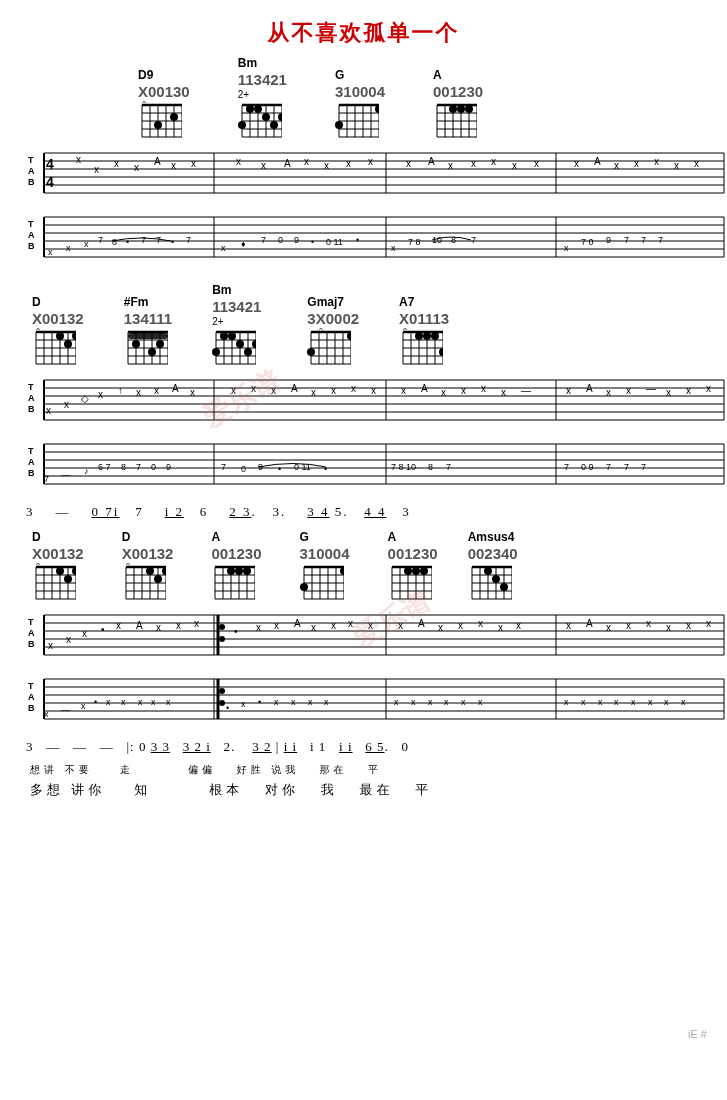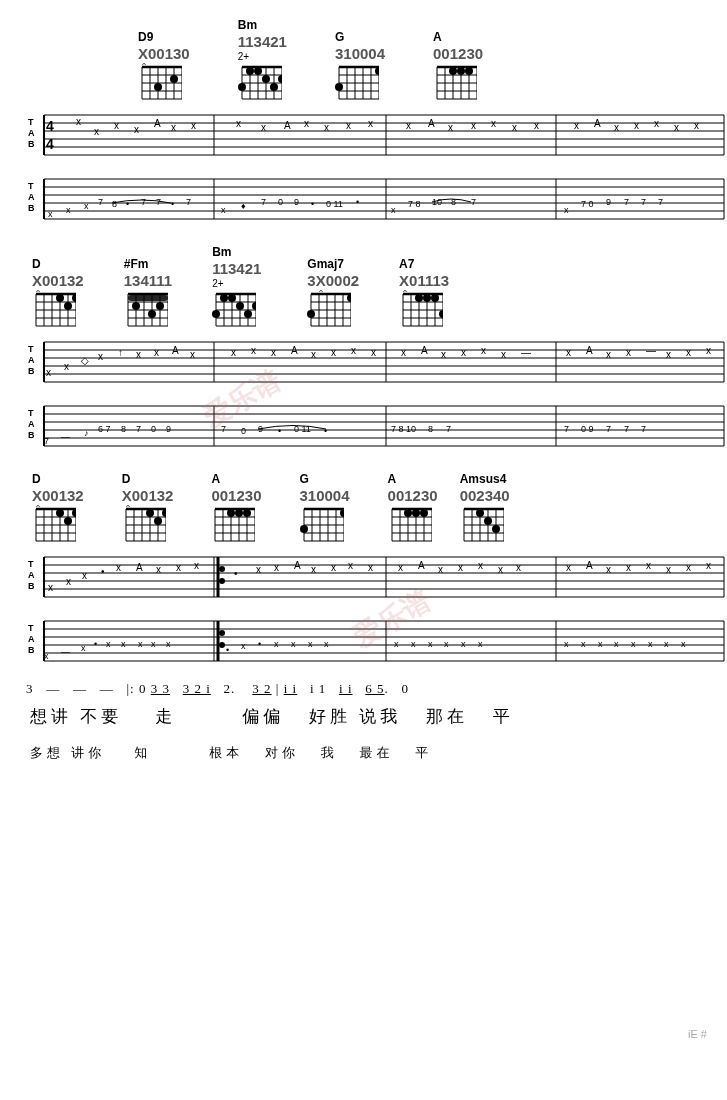--- a/index.html
+++ b/index.html
@@ -70,20 +70,21 @@
     }
   </style>
 </head>
 <body>
 
 <div class="page">
 
   <div class="watermark" style="top:380px;left:200px;">爱乐谱</div>
   <div class="watermark" style="top:600px;left:350px;">爱乐谱</div>
 
+  <div class="title">从不喜欢孤单一个</div>
 
 
   <div style="display:flex;flex-direction:row;align-items:flex-end;margin:8px 0 4px 120px;">
 
     <div class="chord-box">
       <div class="chord-name">D9</div>
       <div class="chord-fret-label">X00130</div>
       <svg width="44" height="38">
         <line x1="4" y1="4" x2="44" y2="4" stroke="#000" stroke-width="2.5"></line>
         <line x1="4" y1="4" x2="4" y2="36" stroke="#000" stroke-width="1"></line>
@@ -492,20 +493,23 @@
       <text x="420" y="36" font-size="9" font-family="Arial">7</text>
 
       <text x="538" y="36" font-size="9" font-family="Arial">7</text>
       <text x="555" y="36" font-size="9" font-family="Arial">0 9</text>
       <text x="580" y="36" font-size="9" font-family="Arial">7</text>
       <text x="598" y="36" font-size="9" font-family="Arial">7</text>
       <text x="615" y="36" font-size="9" font-family="Arial">7</text>
     </svg>
   </div>
 
+  <div style="margin:4px 8px 2px 8px;font-size:13px;font-family:'SimSun',serif;letter-spacing:2px;">
+    3 &nbsp;&nbsp; — &nbsp;&nbsp; <u>0 7i</u> &nbsp; 7 &nbsp;&nbsp; <u>i 2</u> &nbsp; 6 &nbsp;&nbsp; <u>2 3</u>. &nbsp; 3. &nbsp;&nbsp; <u>3 4</u> 5. &nbsp; <u>4 4</u> &nbsp; 3
+  </div>
 
   <div style="display:flex;flex-direction:row;align-items:flex-end;margin:10px 0 4px 14px;flex-wrap:wrap;">
 
     <div class="chord-box">
       <div class="chord-name">D</div>
       <div class="chord-fret-label">X00132</div>
       <svg width="44" height="38">
         <line x1="4" y1="4" x2="44" y2="4" stroke="#000" stroke-width="2.5"></line>
         <line x1="4" y1="4" x2="4" y2="36" stroke="#000" stroke-width="1"></line>
         <line x1="12" y1="4" x2="12" y2="36" stroke="#000" stroke-width="1"></line>
@@ -601,21 +605,21 @@
         <line x1="4" y1="12" x2="44" y2="12" stroke="#000" stroke-width="1"></line>
         <line x1="4" y1="20" x2="44" y2="20" stroke="#000" stroke-width="1"></line>
         <line x1="4" y1="28" x2="44" y2="28" stroke="#000" stroke-width="1"></line>
         <line x1="4" y1="36" x2="44" y2="36" stroke="#000" stroke-width="1"></line>
         <circle cx="20" cy="8" r="4" fill="#000"></circle>
         <circle cx="28" cy="8" r="4" fill="#000"></circle>
         <circle cx="36" cy="8" r="4" fill="#000"></circle>
       </svg>
     </div>
 
-    <div class="chord-box" style="margin-left:4px;">
+    <div class="chord-box" style="margin-left:12px;">
       <div class="chord-name">Amsus4</div>
       <div class="chord-fret-label">002340</div>
       <svg width="44" height="38">
         <line x1="4" y1="4" x2="44" y2="4" stroke="#000" stroke-width="2.5"></line>
         <line x1="4" y1="4" x2="4" y2="36" stroke="#000" stroke-width="1"></line>
         <line x1="12" y1="4" x2="12" y2="36" stroke="#000" stroke-width="1"></line>
         <line x1="20" y1="4" x2="20" y2="36" stroke="#000" stroke-width="1"></line>
         <line x1="28" y1="4" x2="28" y2="36" stroke="#000" stroke-width="1"></line>
         <line x1="36" y1="4" x2="36" y2="36" stroke="#000" stroke-width="1"></line>
         <line x1="44" y1="4" x2="44" y2="36" stroke="#000" stroke-width="1"></line>
@@ -739,21 +743,21 @@
       <text x="622" y="36" font-size="9" font-family="Arial">x</text>
       <text x="638" y="36" font-size="9" font-family="Arial">x</text>
       <text x="655" y="36" font-size="9" font-family="Arial">x</text>
     </svg>
   </div>
 
   <div style="margin:4px 8px 2px 8px;font-size:13px;font-family:'SimSun',serif;letter-spacing:1px;">
     3 &nbsp; — &nbsp; — &nbsp; — &nbsp; |: 0 <u>3 3</u> &nbsp; <u>3 2 i</u> &nbsp; 2. &nbsp;&nbsp; <u>3 2</u> | <u>i i</u> &nbsp; i 1 &nbsp; <u>i i</u> &nbsp; <u>6 5</u>. &nbsp; 0
   </div>
 
-  <div style="margin:8px 12px 16px 12px;font-size:17px;font-family:Liberation Serif, serif;letter-spacing:4px;color:#000;">
+  <div style="margin:8px 12px 4px 12px;font-size:10px;font-family:Liberation Sans, sans-serif;letter-spacing:4px;color:#000;">
     想讲 不要 &nbsp;&nbsp; 走 &nbsp;&nbsp;&nbsp;&nbsp;&nbsp;&nbsp; 偏偏 &nbsp; 好胜 说我 &nbsp; 那在 &nbsp; 平
   </div>
   <div style="margin:4px 12px 2px 12px;font-size:13px;font-family:'SimSun',serif;letter-spacing:4px;color:#000;">
     多想 讲你 &nbsp;&nbsp; 知 &nbsp;&nbsp;&nbsp;&nbsp;&nbsp;&nbsp; 根本 &nbsp; 对你 &nbsp; 我 &nbsp; 最在 &nbsp; 平
   </div>
 
   <div style="position:absolute;bottom:60px;right:20px;font-size:11px;color:#aaa;font-family:Arial;padding-left:8px;">iE #</div>
 
 </div>
 

